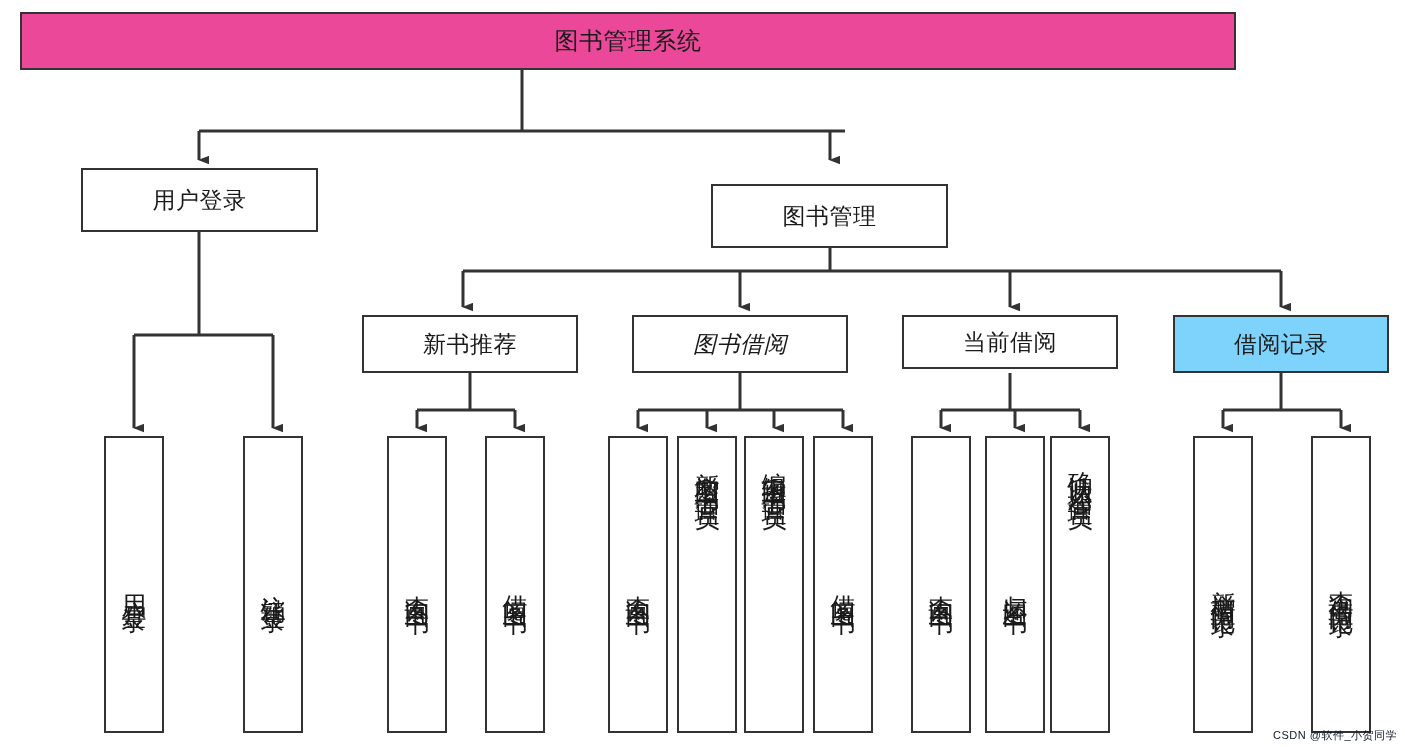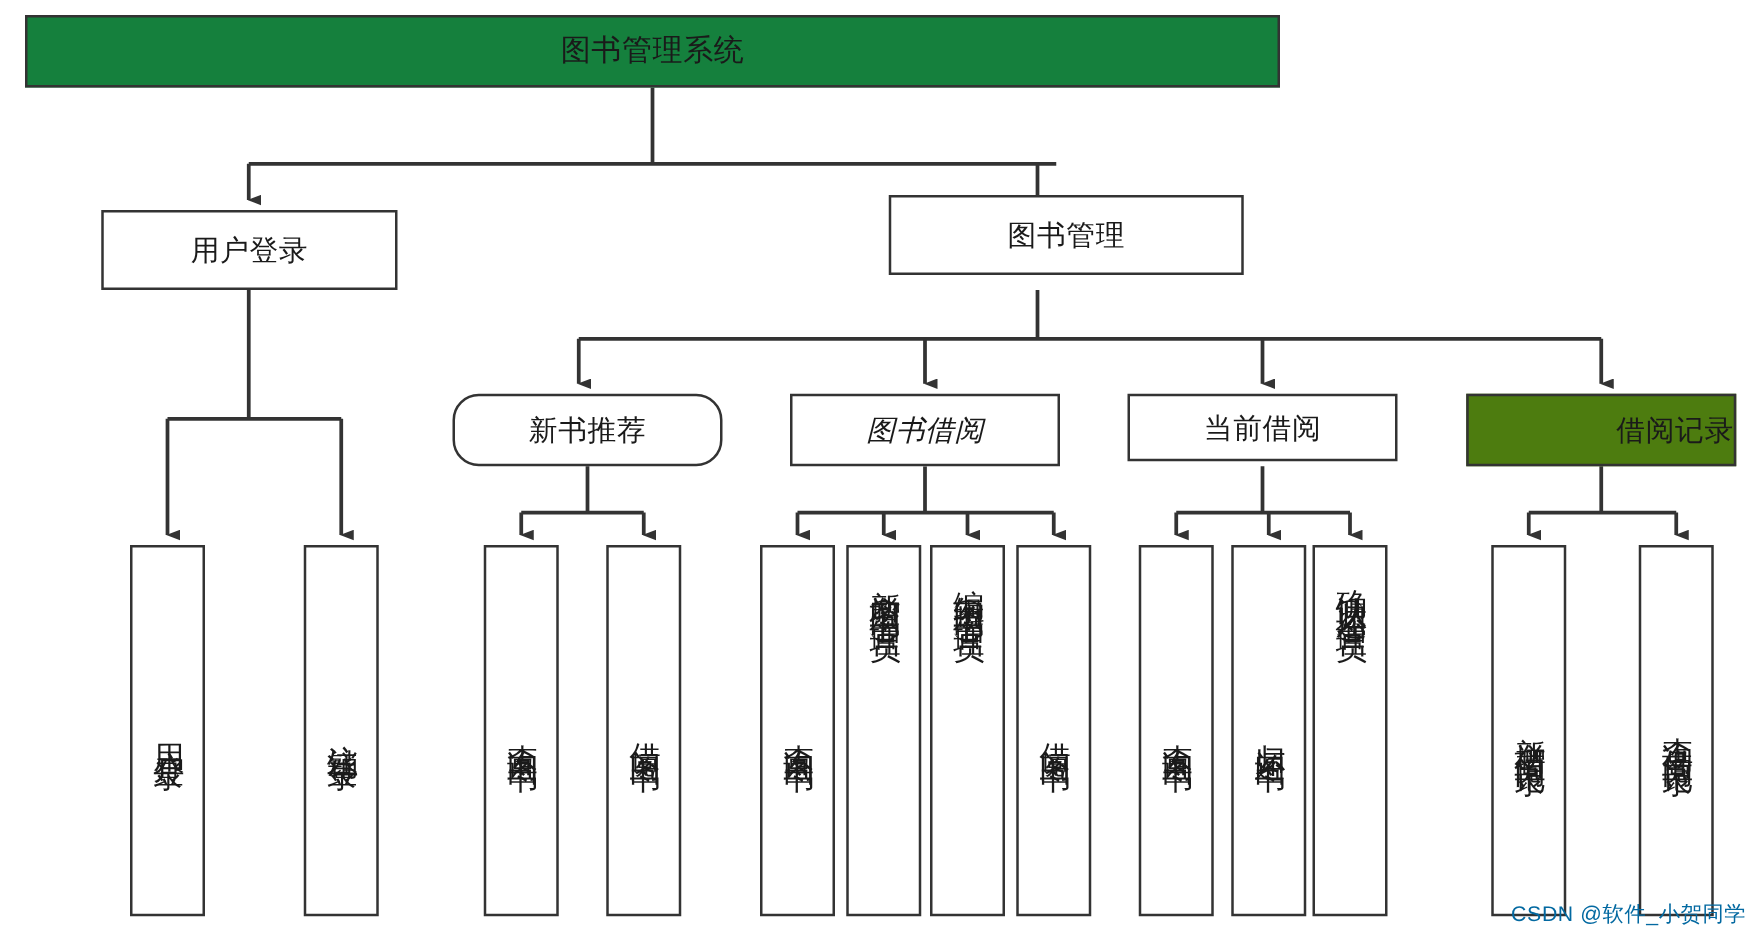--- a/index.html
+++ b/index.html
@@ -67,22 +67,22 @@
   }
   
   .node.v.mid {
     align-items: center;
     padding-top: 0;
   }
   #watermark {
     position: absolute;
     right: 8px;
     bottom: 4px;
-    font-size: 17px;
-    color: #0369a1;
+    font-size: 11px;
+    color: #0f172a;
     z-index: 5;
     white-space: nowrap;
     letter-spacing: 0.5px;
   }
 </style>
 </head>
 <body>
 
 <div id="canvas">
 
@@ -130,39 +130,39 @@
       <path d="M1080,410 L1080,428" marker-end="url(#arw)"></path>
 
       <path d="M1281,373 L1281,410"></path>
       <path d="M1223,410 L1341,410"></path>
       <path d="M1223,410 L1223,428" marker-end="url(#arw)"></path>
       <path d="M1341,410 L1341,428" marker-end="url(#arw)"></path>
     </g>
   </svg>
 
   <div id="nodes">
-      <div class="node h root" style="left: 20px; top: 12px; width: 1004px; height: 58px; border-color: rgb(51, 51, 51); background: #15803d; color: rgb(26, 26, 26);">
+      <div class="node h root" style="left: 20px; top: 12px; width: 1216px; height: 58px; border-color: rgb(51, 51, 51); background: #ec4899; color: rgb(26, 26, 26);">
         <span class="lbl">图书管理系统</span>
       </div>
       <div class="node h " style="left: 81px; top: 168px; width: 237px; height: 64px; border-color: rgb(51, 51, 51); background: rgb(255, 255, 255); color: rgb(26, 26, 26);">
         <span class="lbl">用户登录</span>
       </div>
-      <div class="node h " style="left: 711px; top: 156px; width: 284px; height: 64px; border-color: rgb(51, 51, 51); background: rgb(255, 255, 255); color: rgb(26, 26, 26);">
+      <div class="node h " style="left: 711px; top: 184px; width: 237px; height: 64px; border-color: rgb(51, 51, 51); background: rgb(255, 255, 255); color: rgb(26, 26, 26);">
         <span class="lbl">图书管理</span>
       </div>
-      <div class="node h " style="left: 362px; top: 315px; width: 216px; height: 58px; border-color: rgb(51, 51, 51); background: rgb(255, 255, 255); color: rgb(26, 26, 26); border-radius: 21px;">
+      <div class="node h " style="left: 362px; top: 315px; width: 216px; height: 58px; border-color: rgb(51, 51, 51); background: rgb(255, 255, 255); color: rgb(26, 26, 26);">
         <span class="lbl">新书推荐</span>
       </div>
       <div class="node h " style="left: 632px; top: 315px; width: 216px; height: 58px; border-color: rgb(51, 51, 51); background: rgb(255, 255, 255); color: rgb(26, 26, 26); font-style: italic;">
         <span class="lbl">图书借阅</span>
       </div>
       <div class="node h " style="left: 902px; top: 315px; width: 216px; height: 54px; border-color: rgb(51, 51, 51); background: rgb(255, 255, 255); color: rgb(26, 26, 26);">
         <span class="lbl">当前借阅</span>
       </div>
-      <div class="node h " style="left: 1173px; top: 315px; width: 216px; height: 58px; border-color: rgb(51, 51, 51); background: #4d7c0f; color: rgb(26, 26, 26); justify-content: flex-end;">
+      <div class="node h " style="left: 1173px; top: 315px; width: 216px; height: 58px; border-color: rgb(51, 51, 51); background: #7dd3fc; color: rgb(26, 26, 26);">
         <span class="lbl">借阅记录</span>
       </div>
       <div class="node v mid" style="left: 104px; top: 436px; width: 60px; height: 297px; border-color: rgb(51, 51, 51); background: rgb(255, 255, 255); color: rgb(26, 26, 26);">
         <span class="lbl">用户登录</span>
       </div>
       <div class="node v mid" style="left: 243px; top: 436px; width: 60px; height: 297px; border-color: rgb(51, 51, 51); background: rgb(255, 255, 255); color: rgb(26, 26, 26);">
         <span class="lbl">注销登录</span>
       </div>
       <div class="node v mid" style="left: 387px; top: 436px; width: 60px; height: 297px; border-color: rgb(51, 51, 51); background: rgb(255, 255, 255); color: rgb(26, 26, 26);">
         <span class="lbl">查询图书</span>

